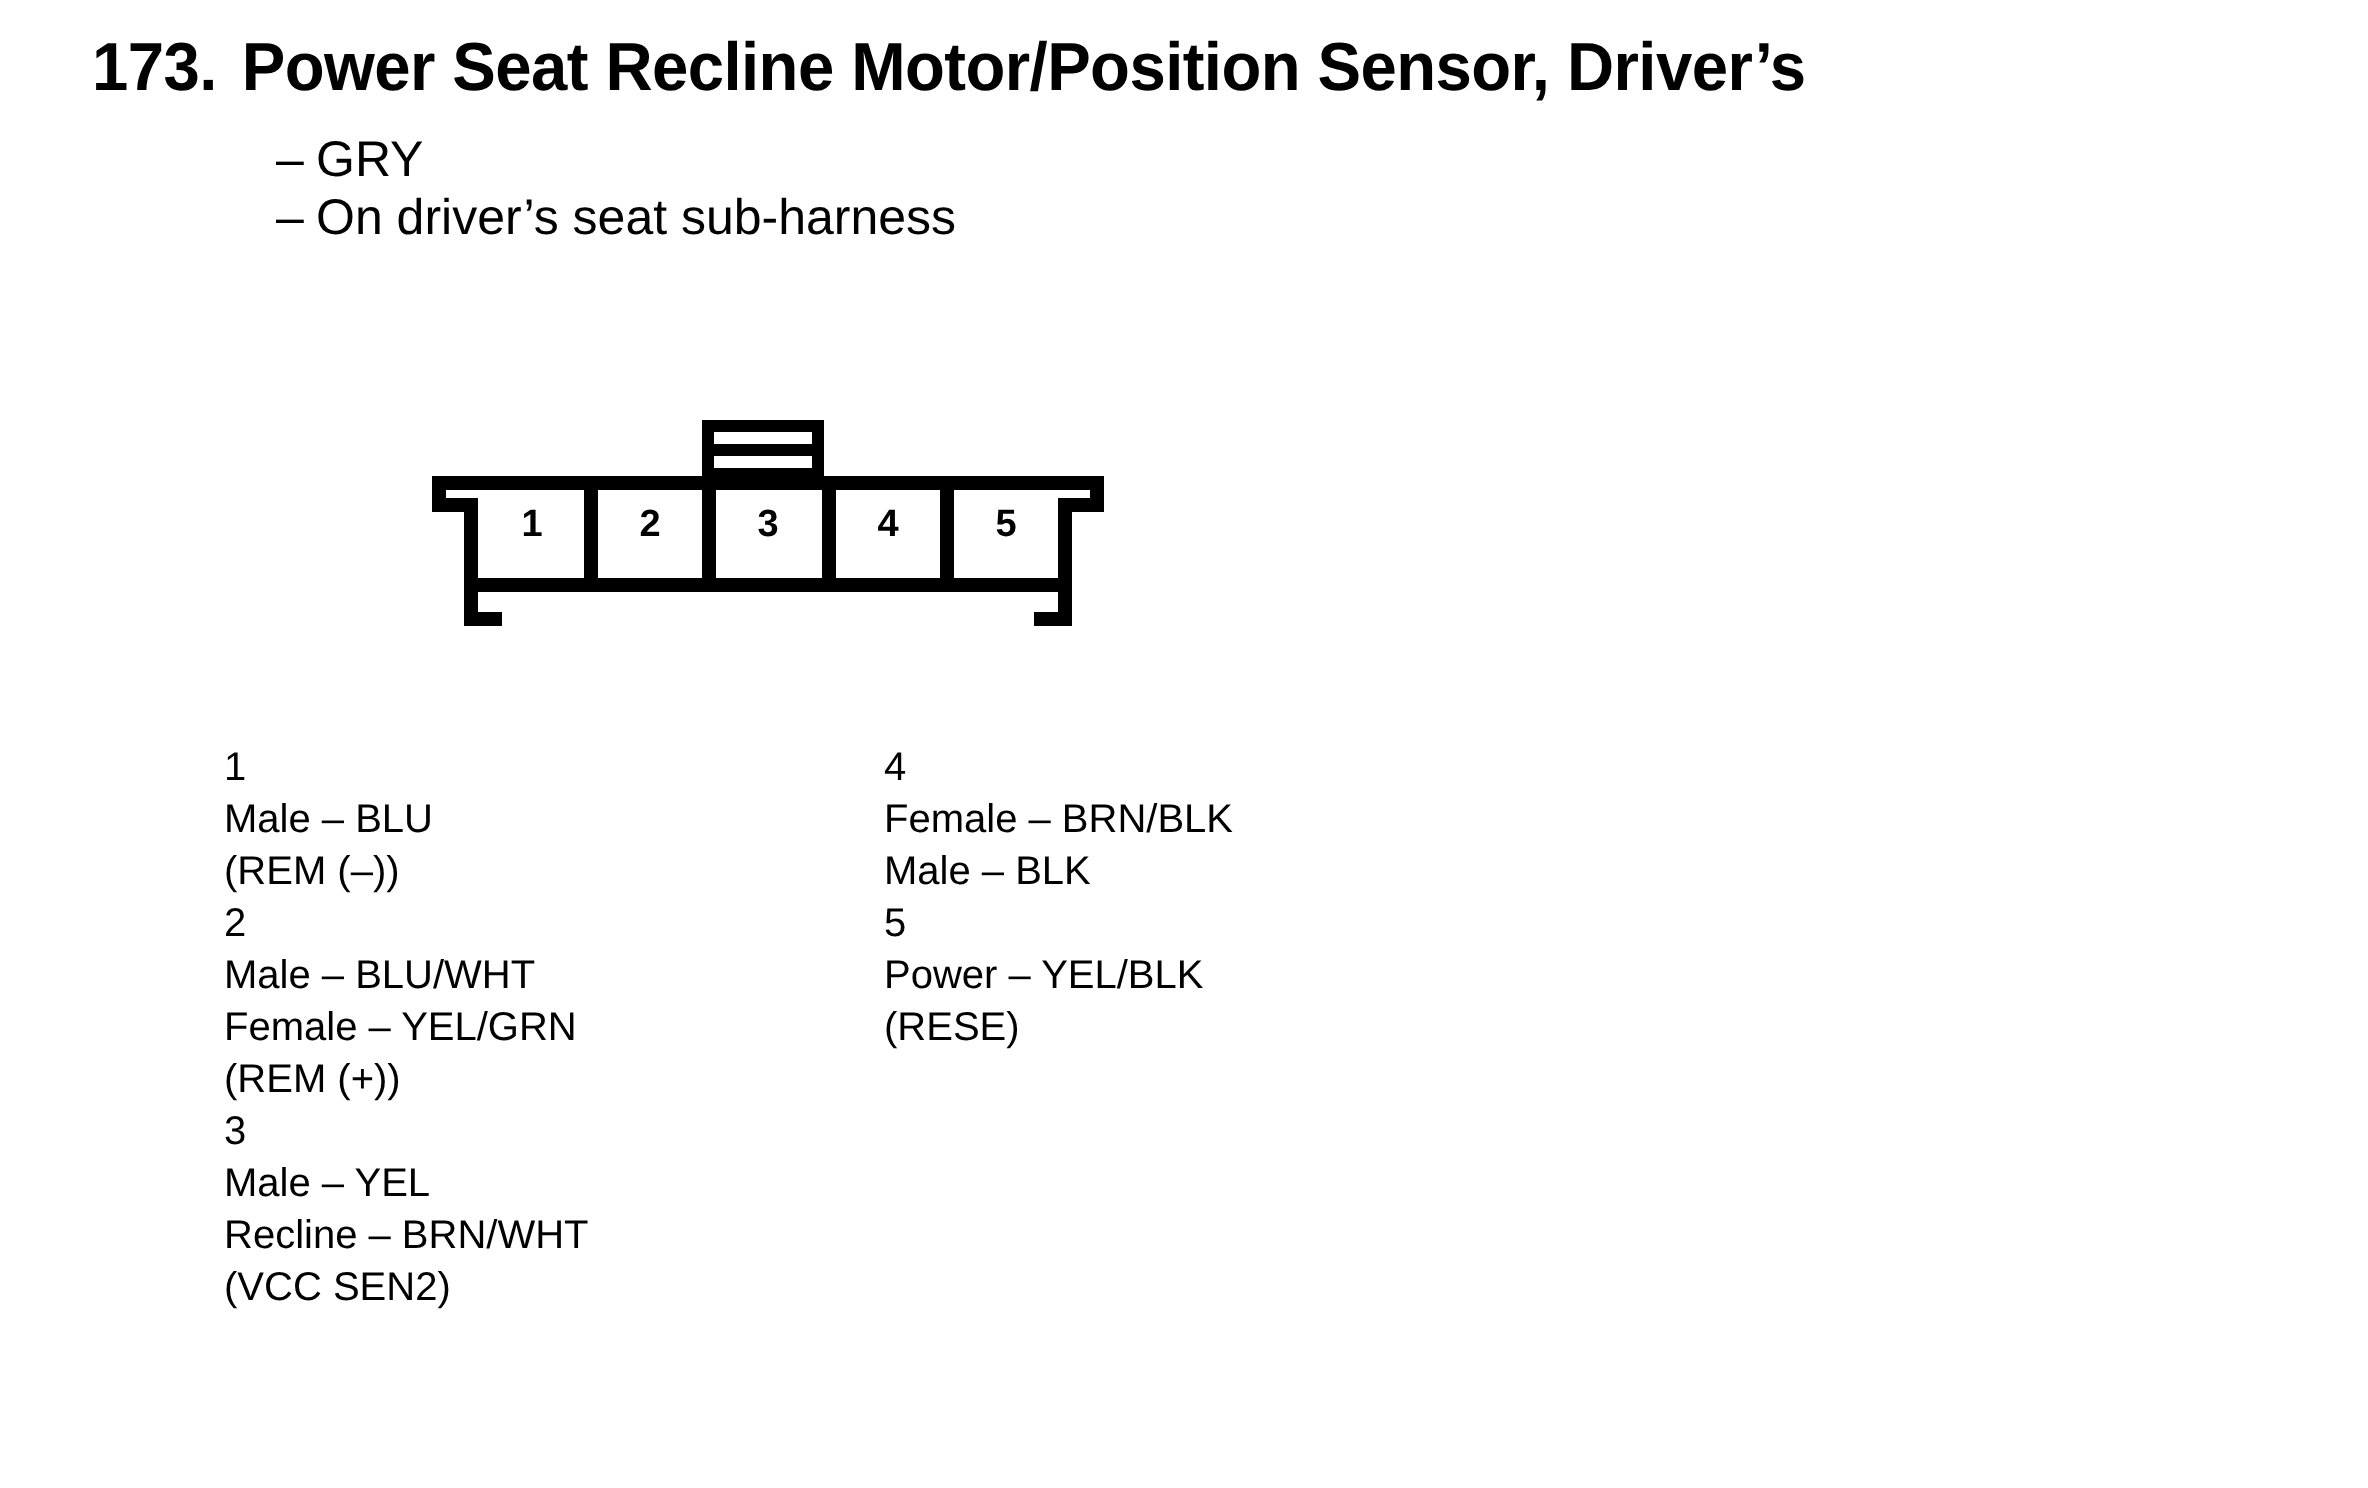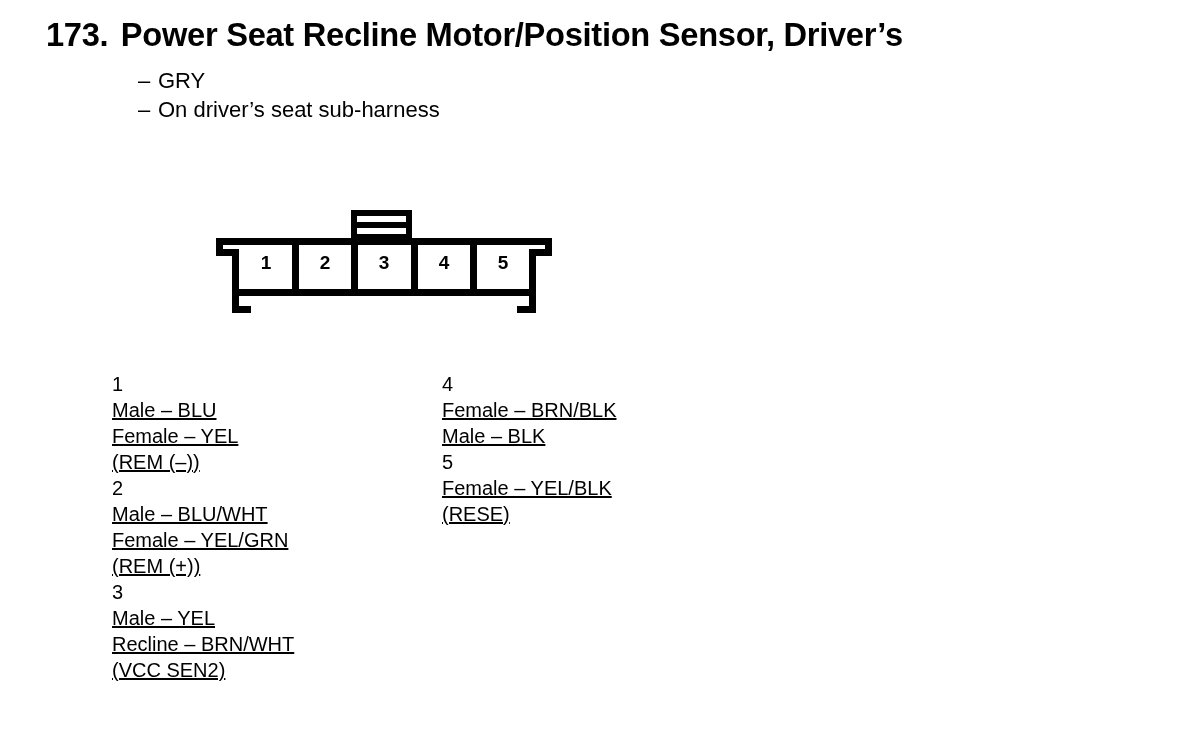--- a/index.html
+++ b/index.html
@@ -32,21 +32,21 @@
   }
   #page-title .title-num {
     margin-right: 13px;
   }
 
   
   #descriptor-list {
     position: absolute;
     left: 138px;
     top: 66px;
-    font-size: 22px;
+    font-size: 25px;
     line-height: 29px;
   }
   .descriptor-item {
     white-space: nowrap;
     display: block;
   }
   .descriptor-dash {
     display: inline-block;
     width: 20px;
   }
@@ -212,21 +212,20 @@
     top: 0px;
     width: 14px;
     text-align: left;
   }
   .pin-lines {
     margin-left: 26px;
   }
   .pin-line {
     white-space: nowrap;
     display: block;
-    text-decoration: underline;
   }
 </style>
 </head>
 <body>
 
 <div id="page-title">
   <span class="title-num">173.</span><span>Power Seat Recline Motor/Position Sensor, Driver’s</span>
 </div>
 
 <div id="descriptor-list">
@@ -272,21 +271,20 @@
   <div class="foot-cap foot-cap-right"></div>
 </div>
 
 <div id="pin-legend">
 
   <div class="legend-column col-left">
     <div class="pin-entry">
       <span class="pin-number">1</span>
       <span class="pin-lines">
         <span class="pin-line">Male – BLU</span>
-        <span class="pin-line">Female – YEL</span>
         <span class="pin-line">(REM (–))</span>
       </span>
     </div>
     <div class="pin-entry">
       <span class="pin-number">2</span>
       <span class="pin-lines">
         <span class="pin-line">Male – BLU/WHT</span>
         <span class="pin-line">Female – YEL/GRN</span>
         <span class="pin-line">(REM (+))</span>
       </span>
@@ -305,19 +303,19 @@
     <div class="pin-entry">
       <span class="pin-number">4</span>
       <span class="pin-lines">
         <span class="pin-line">Female – BRN/BLK</span>
         <span class="pin-line">Male – BLK</span>
       </span>
     </div>
     <div class="pin-entry">
       <span class="pin-number">5</span>
       <span class="pin-lines">
-        <span class="pin-line">Female – YEL/BLK</span>
+        <span class="pin-line">Power – YEL/BLK</span>
         <span class="pin-line">(RESE)</span>
       </span>
     </div>
   </div>
 
 </div>
 
 </body></html>

